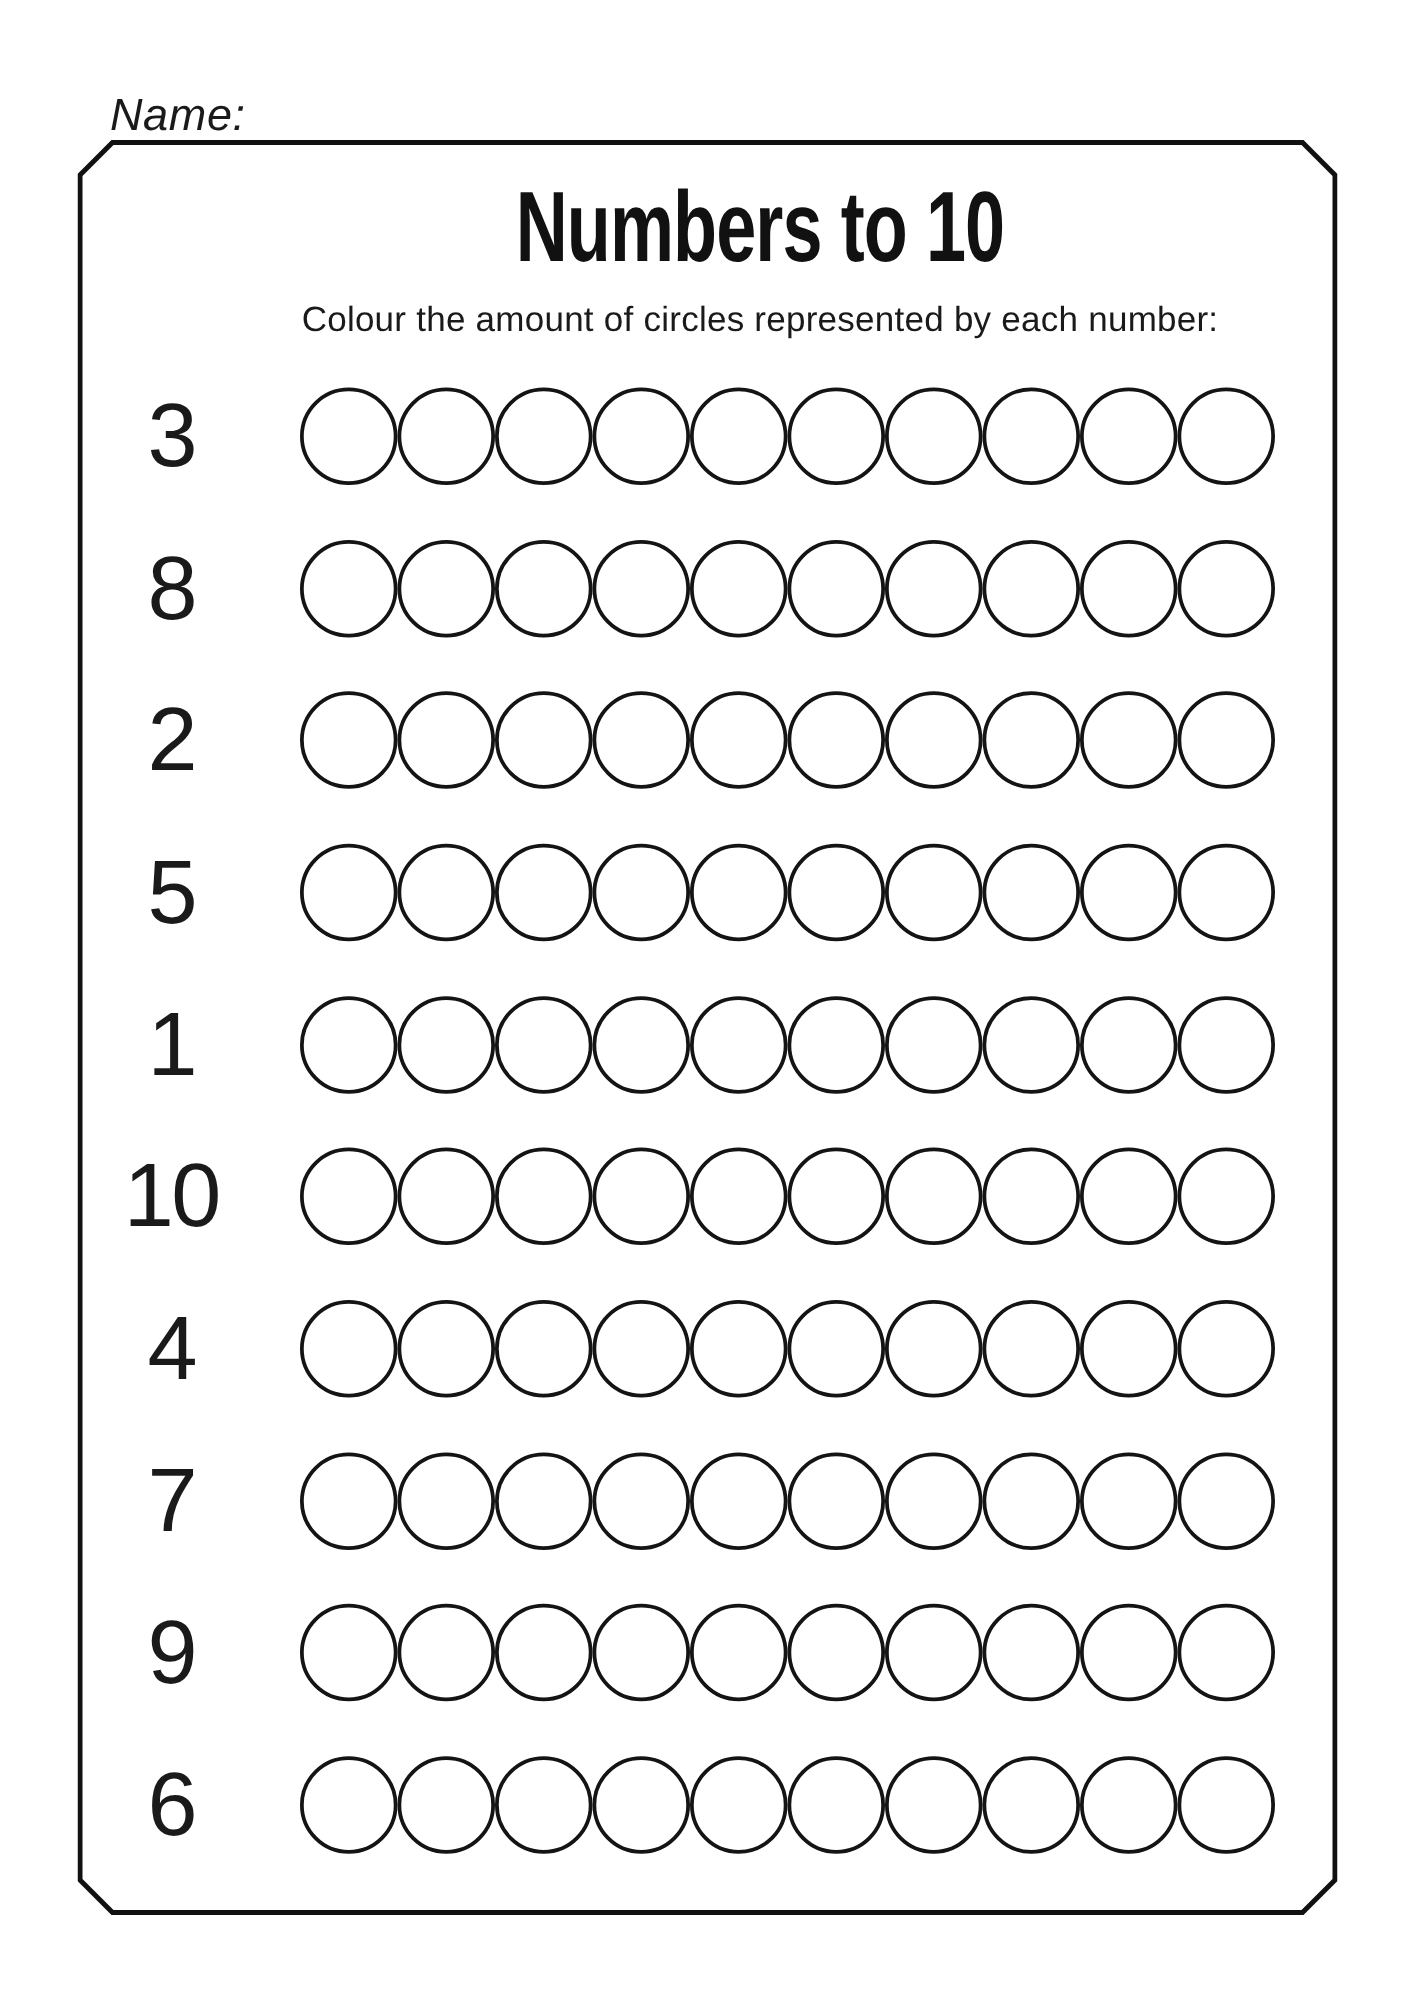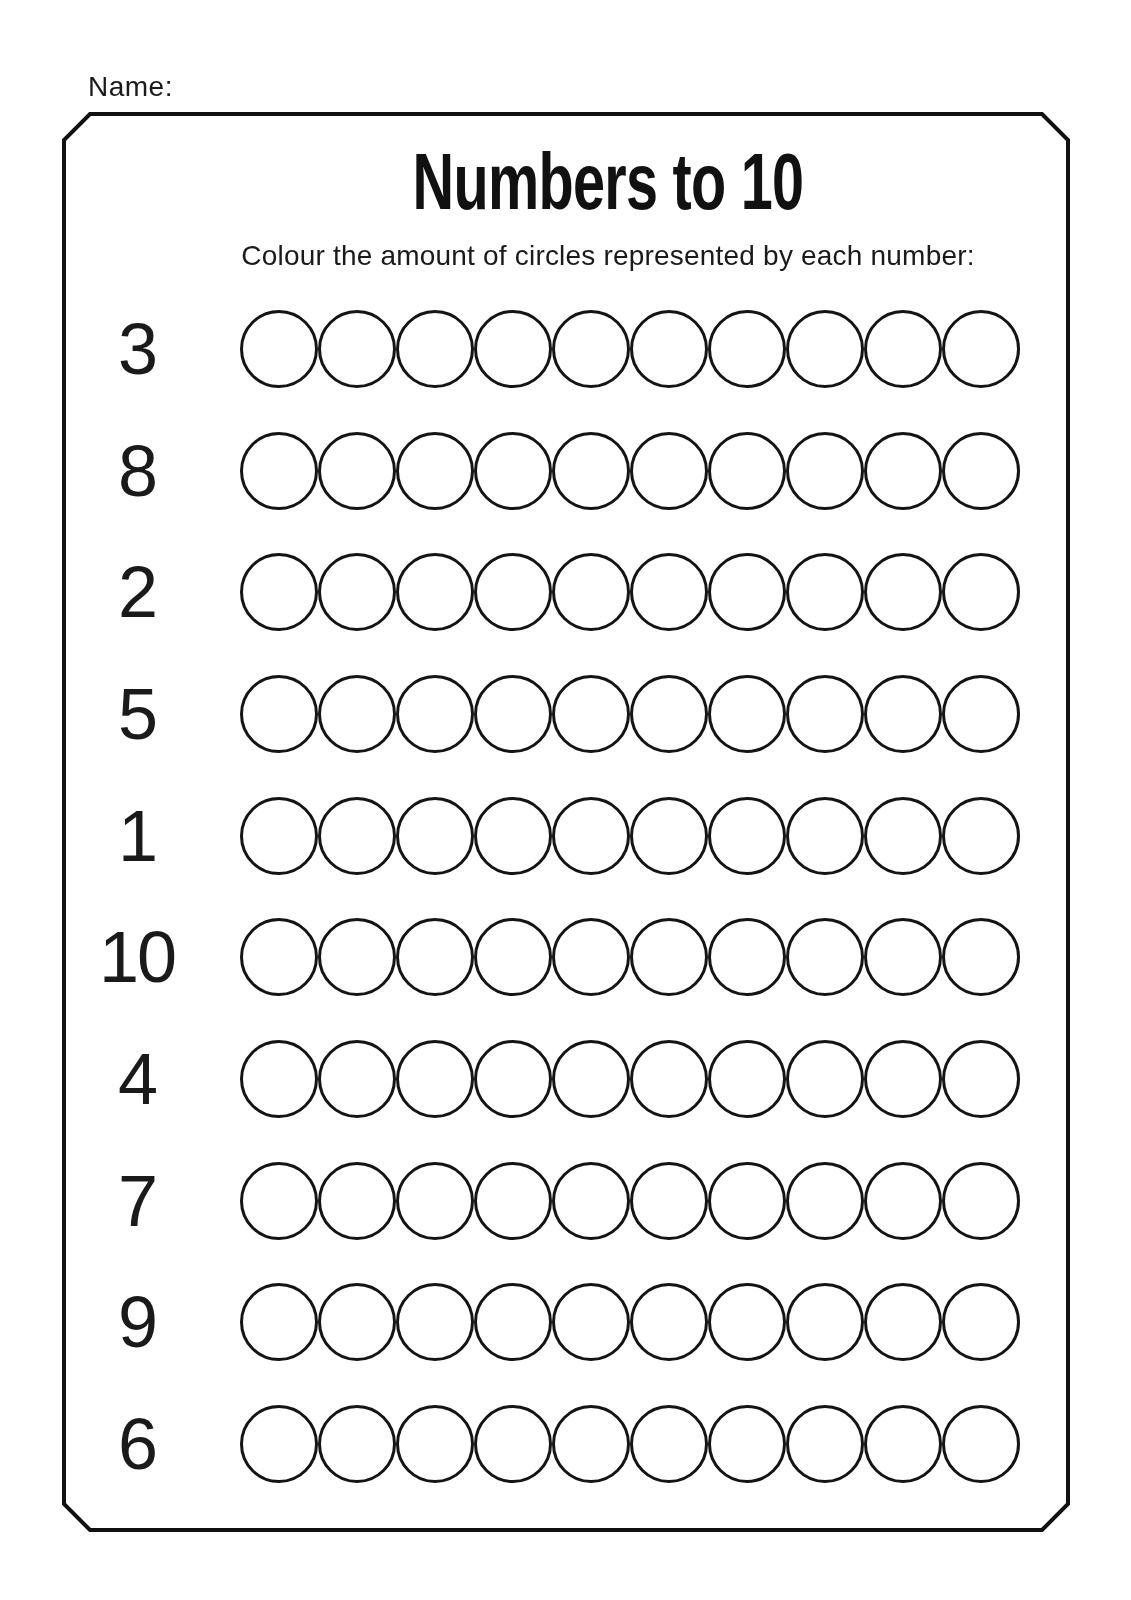--- a/index.html
+++ b/index.html
@@ -13,23 +13,24 @@
   .page {
     position: absolute;
     left: 0; top: 0;
     width: 1131px; height: 1600px;
     background: #ffffff;
     color: #141414;
   }
   .name-label {
     position: absolute;
     left: 88px; top: 71px;
-    font-size: 28px;
+    font-size: 36px;
     letter-spacing: 0.5px;
     color: #1a1a1a;
+    font-style: italic;
   }
   .sheet {
     position: absolute;
     left: 62px; top: 112px;
     width: 1092px; height: 1420px;
   }
   .frame-border {
     position: absolute;
     left: 0; top: 0;
     width: 1008px; height: 1420px;

